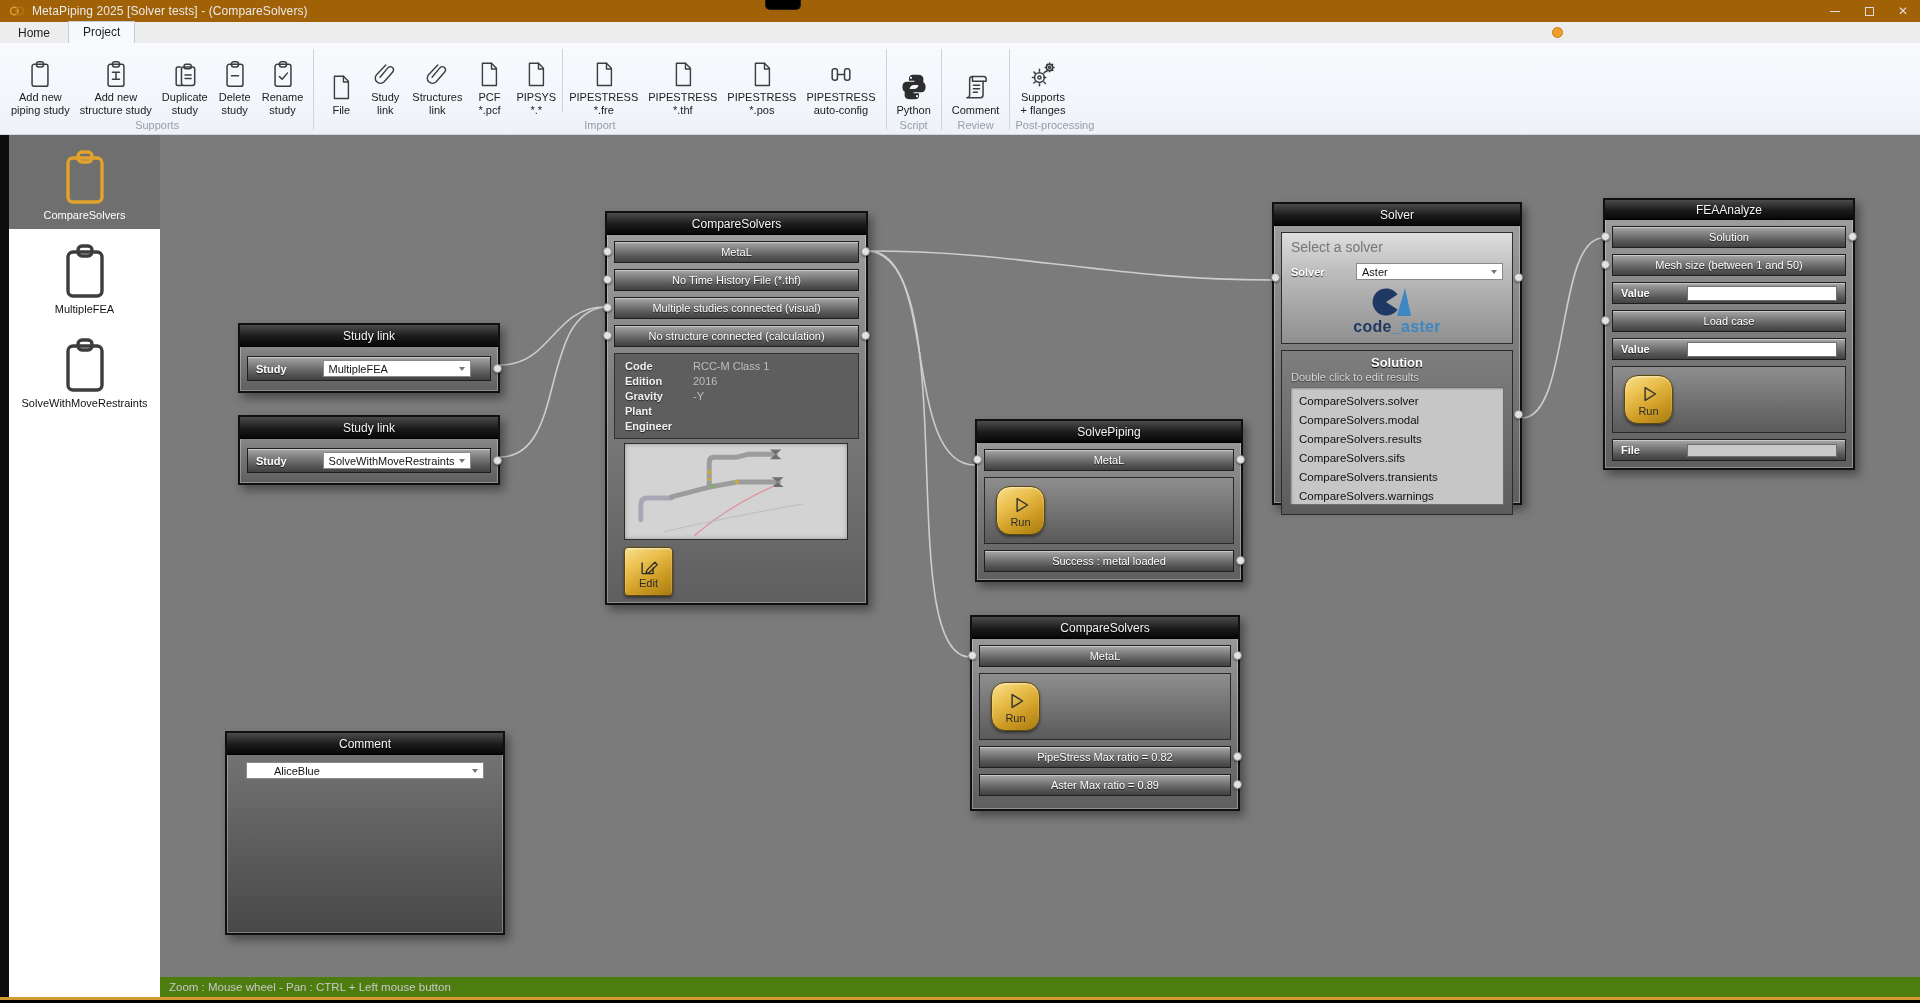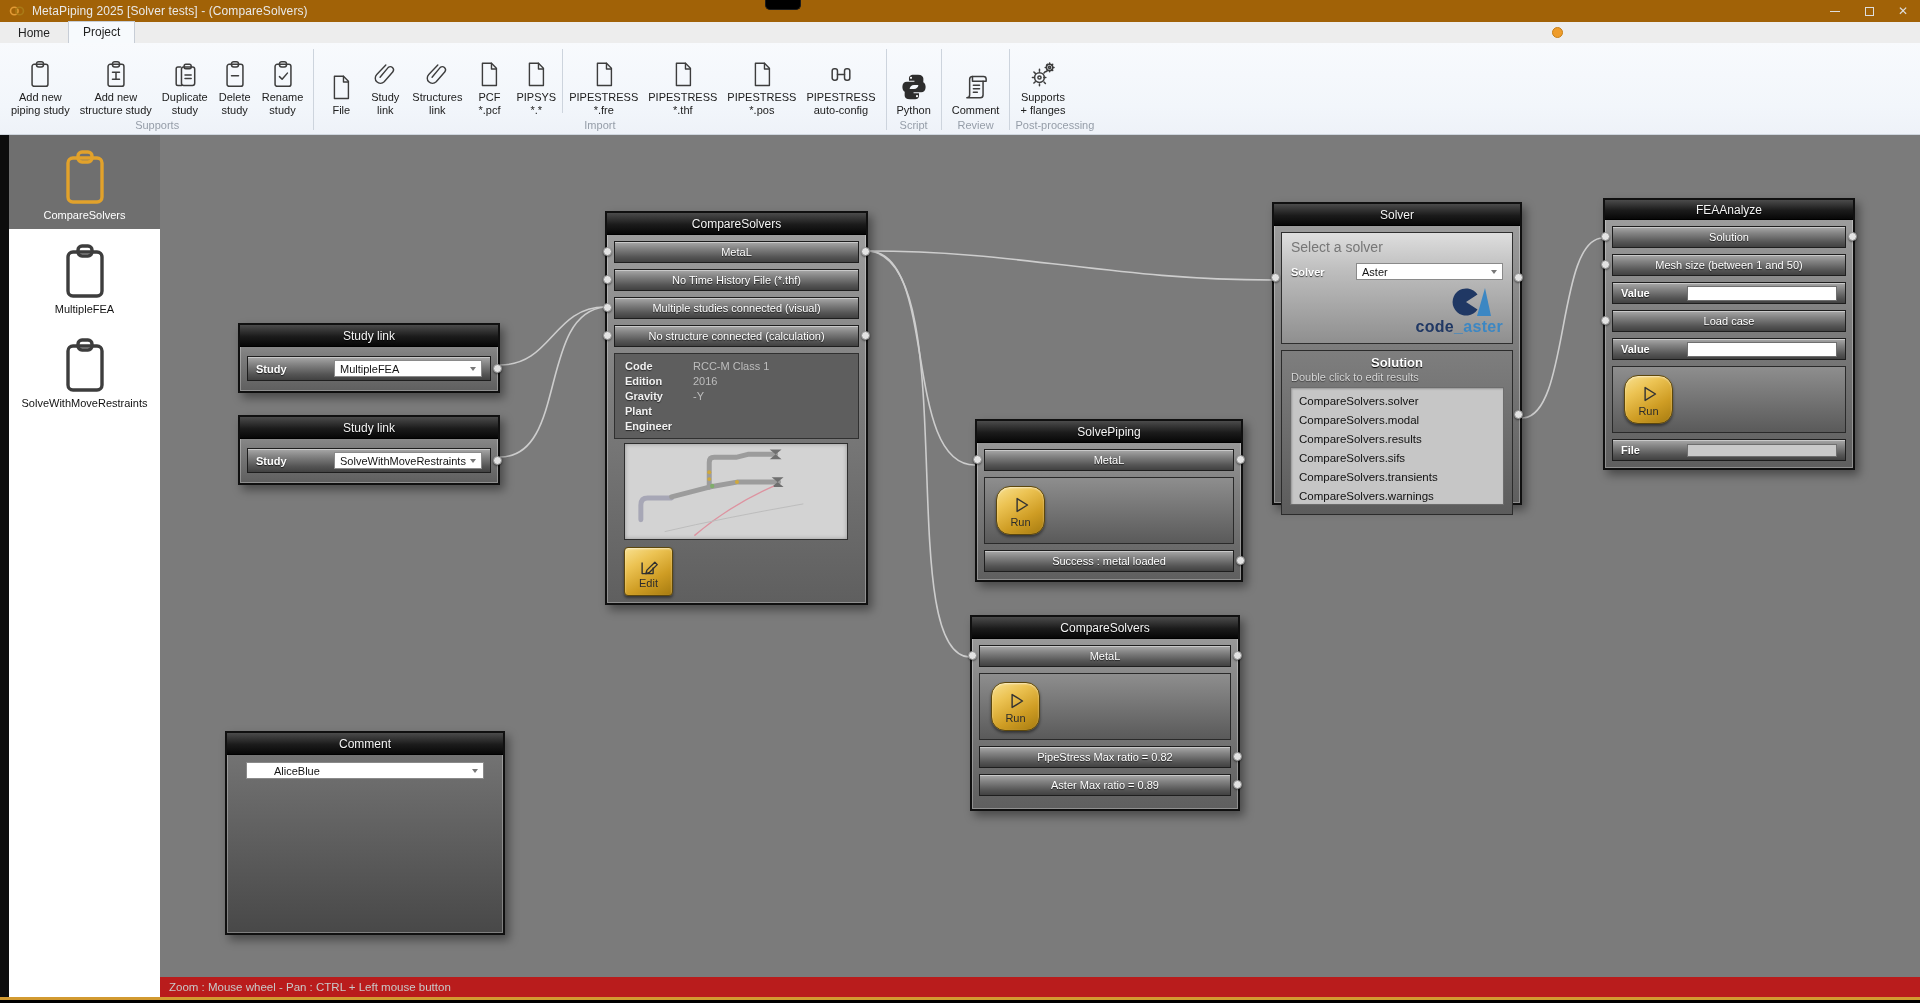--- a/index.html
+++ b/index.html
@@ -42,46 +42,46 @@
   .sitem{height:94px;display:flex;flex-direction:column;align-items:center;justify-content:center;padding-top:4px}
   .sitem .slabel{font-size:11px;margin-top:3px;color:#121212}
   .sitem.sel{background:#6f6f6f}
   .sitem.sel .slabel{color:#fff}
   .clip{stroke:#3d3d3d;fill:none;stroke-width:3.4;stroke-linejoin:round;stroke-linecap:round}
   .sitem.sel .clip{stroke:#e2a22b}
 
   
   .canvas{position:relative;flex:1;background:#7b7b7b;overflow:hidden}
   .wires{position:absolute;left:0;top:0;pointer-events:none}
-  .statusbar{position:absolute;left:0;right:0;bottom:0;height:20px;background:#b91c1c;color:#c9c9c9;font-size:11.5px;display:flex;align-items:center;padding-left:9px}
+  .statusbar{position:absolute;left:0;right:0;bottom:0;height:20px;background:#4d7c0f;color:#c9c9c9;font-size:11.5px;display:flex;align-items:center;padding-left:9px}
 
   
   .node{position:absolute;background:linear-gradient(180deg,#a2a2a2 0%,#7e7e7e 45%,#5f5f5f 100%);border:2px solid #101010;box-shadow:4px 5px 9px rgba(0,0,0,.4),inset 0 0 0 1px rgba(255,255,255,.3)}
   .nhead{height:22px;background:linear-gradient(180deg,#4b4b4b 0%,#1b1b1b 55%,#070707 100%);color:#f4f4f4;font-size:12px;display:flex;align-items:center;justify-content:center;border-bottom:1px solid #000;text-shadow:0 1px 1px #000}
   .nrow{position:relative;margin:6px 7px 0 7px;height:22px;background:linear-gradient(180deg,#a9a9a9 0%,#858585 30%,#555 75%,#414141 100%);border:1px solid #1e1e1e;box-shadow:inset 0 1px 0 rgba(255,255,255,.4);color:#fff;font-size:11px;display:flex;align-items:center;justify-content:center;text-shadow:0 1px 1px rgba(0,0,0,.7)}
-  .nrow.field{justify-content:space-between;padding:0 8px}
+  .nrow.field{justify-content:flex-start;padding:0 8px}
   .port{position:absolute;width:9px;height:9px;border-radius:50%;background:#e3e3e3;border:1px solid #8f8f8f;box-shadow:0 1px 2px rgba(0,0,0,.45);top:50%;margin-top:-5px}
   .port.l{left:-12px}.port.r{right:-12px}
   .combo{background:#fff;border:1px solid #8a8a8a;height:17px;font-size:11px;color:#141414;display:flex;align-items:center;padding:0 5px;text-shadow:none}
   .combo .cv{flex:1;white-space:nowrap;overflow:hidden}
   .chev{width:0;height:0;border-left:3.5px solid transparent;border-right:3.5px solid transparent;border-top:4.5px solid #777;margin-left:4px}
   .flab{color:#fff;font-size:11px;font-weight:bold;text-shadow:0 1px 1px rgba(0,0,0,.7)}
   .gold-btn{width:49px;height:49px;border-radius:14px;border:1px solid #5d470b;background:linear-gradient(150deg,#f8e08f 0%,#ecc353 30%,#cf9d24 65%,#a67b10 100%);box-shadow:inset 0 1px 2px rgba(255,255,255,.6),0 2px 3px rgba(0,0,0,.45);display:flex;flex-direction:column;align-items:center;justify-content:center;color:#2c2c2c;font-size:11px}
   .runbox{position:relative;margin:6px 7px 0 7px;border:1px solid #2a2a2a;background:linear-gradient(180deg,#8e8e8e,#5a5a5a);padding:8px 0 8px 11px;display:flex}
   .infopanel{margin:6px 7px 0 7px;background:#5e5e5e;border:1px solid #303030;padding:6px 10px;display:grid;grid-template-columns:68px 1fr;row-gap:3px;font-size:11px}
   .infopanel .il{color:#f2f2f2;font-weight:bold;text-shadow:0 1px 1px rgba(0,0,0,.6)}
   .infopanel .iv{color:#bdbdbd}
   .imgbox{margin:4px 18px 0 17px;height:97px;background:#d3d3d3;border:1px solid #2e2e2e;box-shadow:inset 0 0 4px rgba(0,0,0,.3)}
   .tin{width:150px;height:15px;border:1px solid #6f6f6f;background:#fff;margin-left:auto;font-size:11px;padding:0 3px}
   .gin{width:150px;height:13px;border:1px solid #6f6f6f;background:#c9c9c9;margin-left:auto}
   .selpanel{margin:6px 7px 0 7px;border:1px solid #2e2e2e;background:linear-gradient(180deg,#dedede 0%,#bdbdbd 35%,#8f8f8f 100%);padding:6px 9px 8px 9px}
   .selhint{font-size:14px;color:#767676;margin-bottom:8px}
   .solrow{display:flex;align-items:center}
   .solrow .combo{width:147px;margin-left:auto}
-  .calogo{display:flex;flex-direction:column;align-items:flex-end;margin-top:5px}
+  .calogo{display:flex;flex-direction:column;align-items:center;margin-top:5px}
   .ca-text{font-size:16px;font-weight:bold;letter-spacing:.3px;line-height:16px}
   .ca-text .c1{color:#203864}.ca-text .c2{color:#3c87c3}
   .solutionpanel{margin:6px 7px 0 7px;border:1px solid #2b2b2b;background:linear-gradient(180deg,#7e7e7e,#5c5c5c);padding:4px 8px 9px 8px}
   .soltitle{color:#fff;font-size:13px;font-weight:bold;text-align:center;text-shadow:0 1px 1px #000}
   .solhint{color:#d6d6d6;font-size:11px;margin:1px 0 4px 1px;text-shadow:0 1px 1px rgba(0,0,0,.5)}
   .listbox{background:#c6c6c6;border:1px solid #6d6d6d;box-shadow:inset 1px 1px 2px rgba(0,0,0,.25);padding:4px 0;height:118px}
   .listbox .li{font-size:11.5px;color:#111;padding:1px 8px;line-height:17px}
   .cmt-body{margin:10px 14px 0 14px;background:#f0f8ff;border:1px solid #20262c;position:relative;height:136px;padding:6px 18px 6px 8px;font-size:11px;color:#1c1c1c;line-height:15px}
   .cmt-sb{position:absolute;right:1px;top:1px;bottom:1px;width:13px;background:#eef4fa;display:flex;flex-direction:column;justify-content:space-between;align-items:center;color:#b9c4cf;font-size:7px;padding:2px 0}
   .cmt-combo{margin:7px 19px 0 19px}

